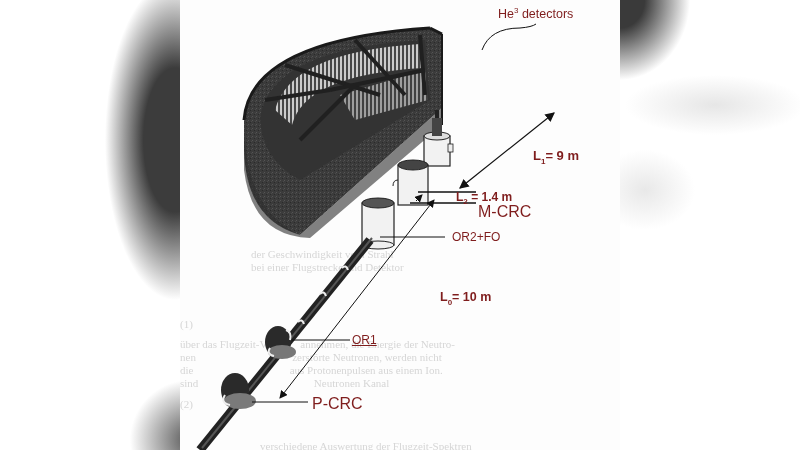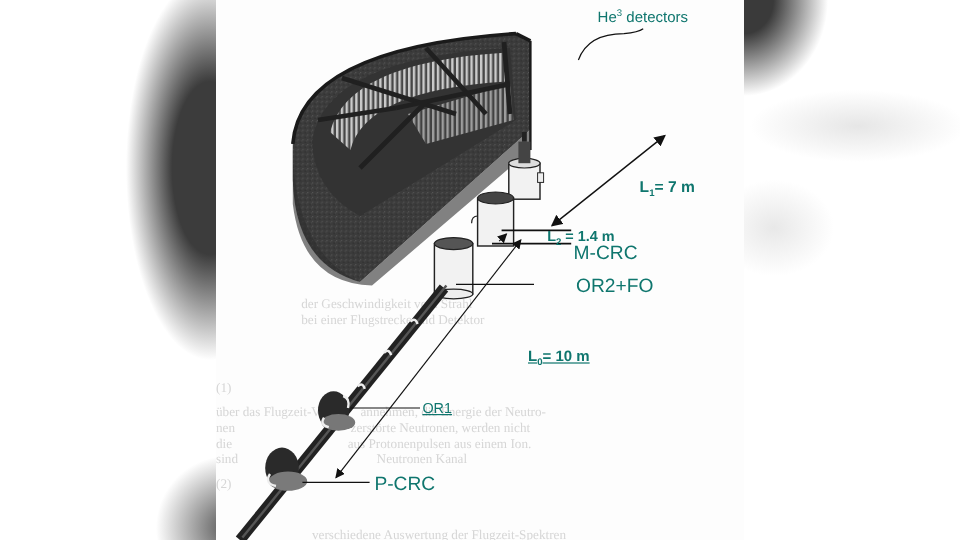--- a/index.html
+++ b/index.html
@@ -13,21 +13,21 @@
       #ffffff; }
   .side-right { left:620px; width:180px;
     background:
       radial-gradient(ellipse 70px 80px at 0px 0px, #3a3a3a 0%, #3a3a3a 35%, rgba(58,58,58,0) 100%),
       radial-gradient(ellipse 90px 30px at 95px 105px, #e6e6e6 0%, rgba(230,230,230,0) 100%),
       radial-gradient(ellipse 50px 40px at 25px 190px, #e8e8e8 0%, rgba(232,232,232,0) 100%),
       #ffffff; }
   .page { position:absolute; left:180px; top:0; width:440px; height:450px; background:#fdfdfd; overflow:hidden; }
   .ghost { position:absolute; color:#d6d6d6; font-family:"Liberation Serif", serif; font-size:11px; line-height:13px; white-space:pre; }
   svg.diagram { position:absolute; left:0; top:0; }
-  .label { position:absolute; color:#0f766e; font-size:12px; white-space:nowrap; }
+  .label { position:absolute; color:#7f1d1d; font-size:12px; white-space:nowrap; }
   .label.bold { font-weight:bold; }
   sup, sub { font-size:8px; }
 </style>
 </head>
 <body>
 
 <div class="side side-left"></div>
 <div class="side side-right"></div>
 
 <div class="page">
@@ -138,26 +138,26 @@
 
     <line x1="200" y1="237" x2="265" y2="237" stroke="#111" stroke-width="1"></line>
     <line x1="112" y1="340" x2="170" y2="340" stroke="#111" stroke-width="1"></line>
     <line x1="72" y1="402" x2="128" y2="402" stroke="#111" stroke-width="1"></line>
 
     <path d="M302,50 Q310,28 340,28 Q352,27 356,24" stroke="#111" stroke-width="1" fill="none"></path>
   </svg>
 
   <div class="label" style="left:318px;top:6px;font-size:12.5px;"><span>He</span><sup>3</sup><span> detectors</span></div>
 
-  <div class="label bold" style="left:353px;top:148px;font-size:13px;"><span>L</span><sub>1</sub><span>= 7 m</span></div>
+  <div class="label bold" style="left:353px;top:148px;font-size:13px;"><span>L</span><sub>1</sub><span>= 9 m</span></div>
 
   <div class="label bold" style="left:246px;top:190px;font-size:12px;padding-left:30px;"><span>L</span><sub>2</sub><span> = 1.4 m</span></div>
 
   <div class="label" style="left:298px;top:203px;font-size:16px;">M-CRC</div>
 
-  <div class="label" style="left:272px;top:230px;font-size:16px;margin-left:28px;">OR2+FO</div>
+  <div class="label" style="left:272px;top:230px;font-size:12px;">OR2+FO</div>
 
-  <div class="label bold" style="left:260px;top:290px;font-size:12.5px;text-decoration:underline;"><span>L</span><sub>0</sub><span>= 10 m</span></div>
+  <div class="label bold" style="left:260px;top:290px;font-size:12.5px;"><span>L</span><sub>0</sub><span>= 10 m</span></div>
 
   <div class="label" style="left:172px;top:333px;font-size:12px;text-decoration:underline;">OR1</div>
 
   <div class="label" style="left:132px;top:395px;font-size:16px;">P-CRC</div>
 </div>
 
 </body></html>

